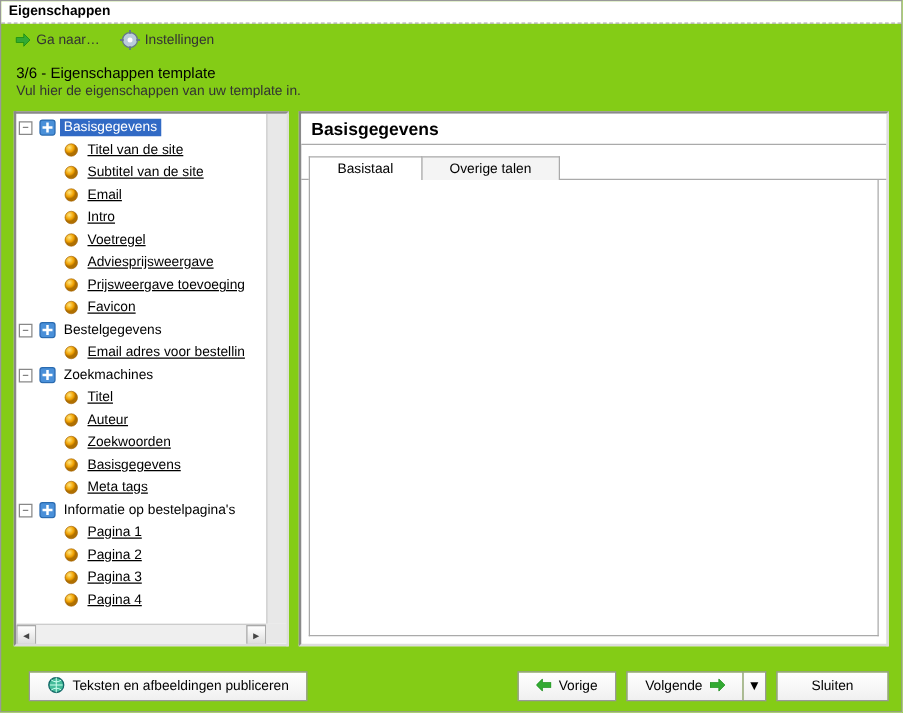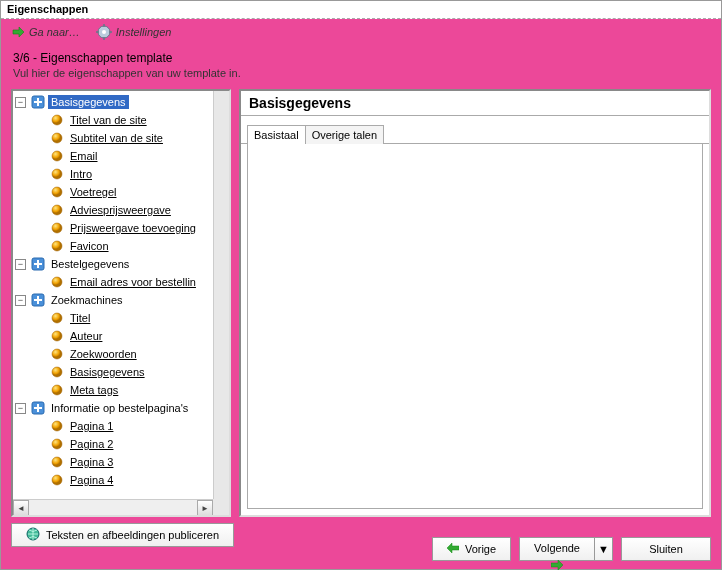--- a/index.html
+++ b/index.html
@@ -1,20 +1,20 @@
 <!DOCTYPE html>
 <html><head>
 <meta charset="utf-8">
 <style>
 * { box-sizing: border-box; margin: 0; padding: 0; }
 body { font-family: Tahoma, Arial, sans-serif; font-size: 11px; background: #fff; }
-.window { width: 722px; height: 570px; border: 1px solid #999; background: #ec4899; position: relative; }
+.window { width: 722px; height: 570px; border: 1px solid #999; background: #84cc16; position: relative; }
 .titlebar { height: 18px; background: #fff; border-bottom: 1px dashed #aaa; padding: 2px 6px; font-weight: bold; font-size: 11px; }
 .toolbar { height: 26px; padding: 4px 10px; display: flex; gap: 16px; align-items: center; }
-.toolbar-item { display: flex; align-items: center; gap: 4px; cursor: pointer; color: #333; font-style: italic; }
+.toolbar-item { display: flex; align-items: center; gap: 4px; cursor: pointer; color: #333; }
 .icon-arrow-green { width: 14px; height: 14px; display: inline-flex; align-items: center; justify-content: center; }
 .icon-gear { width: 16px; height: 16px; display: inline-flex; align-items: center; justify-content: center; }
 .heading { padding: 6px 12px 2px; font-weight: normal; font-size: 12px; }
 .sub { padding: 0 12px 10px; font-size: 11px; color: #333; }
 .main { display: flex; gap: 8px; padding: 0 10px; height: 428px; }
 .tree-panel { width: 220px; border: 2px inset #ddd; background: #fff; overflow: hidden; position: relative; }
 .tree-content { overflow: hidden; height: 100%; width: 100%; padding: 2px; }
 .tree-scroll-h { position: absolute; bottom: 0; left: 0; right: 16px; height: 16px; background: #e8e8e8; border-top: 1px solid #ccc; display: flex; }
 .tree-scroll-v { position: absolute; right: 0; top: 0; bottom: 16px; width: 16px; background: #e8e8e8; border-left: 1px solid #ccc; }
 .scroll-btn { width: 16px; height: 16px; background: linear-gradient(#fff,#ddd); border: 1px solid #aaa; display: flex; align-items: center; justify-content: center; font-size: 8px; color: #444; }
@@ -27,29 +27,29 @@
 .node-icon { width: 14px; height: 14px; margin: 0 3px; display: inline-flex; align-items: center; justify-content: center; }
 .plus-icon svg { width: 14px; height: 14px; }
 .ball-icon svg { width: 12px; height: 12px; }
 .node-label { padding: 1px 3px; }
 .node-label.selected { background: #316ac5; color: #fff; }
 .children { padding-left: 18px; text-decoration: underline; }
 .children .node { padding-left: 14px; }
 .right-panel { flex: 1; border: 2px inset #ddd; background: #fff; display: flex; flex-direction: column; }
 .right-header { border-bottom: 1px solid #aaa; padding: 4px 8px; font-weight: bold; font-size: 14px; background: #fff; }
 .tabs-row { display: flex; padding: 4px 6px 0; border-bottom: 1px solid #aaa; gap: 0; margin-top: 4px; }
-.tab { border: 1px solid #aaa; border-bottom: none; padding: 3px 6px; background: #fff; font-size: 11px; cursor: pointer; position: relative; top: 1px; margin-right: -1px; }
+.tab { border: 1px solid #aaa; border-bottom: none; padding: 3px 22px; background: #fff; font-size: 11px; cursor: pointer; position: relative; top: 1px; margin-right: -1px; }
 .tab.active { background: #fff; z-index: 2; }
 .tab.inactive { background: #f4f4f4; }
 .right-content { flex: 1; border: 1px solid #aaa; margin: 0 6px 6px; border-top: none; background: #fff; }
-.footer { position: absolute; bottom: 8px; left: 10px; right: 10px; display: flex; align-items: center; justify-content: space-between; }
+.footer { position: absolute; bottom: 8px; left: 22px; right: 10px; display: flex; align-items: flex-start; justify-content: space-between; }
 .btn { border: 1px solid #999; background: linear-gradient(#fff,#f0f0f0); padding: 4px 14px; font-size: 11px; cursor: pointer; display: flex; align-items: center; gap: 6px; height: 24px; }
-.btn-group { display: flex; gap: 8px; align-items: center; margin-top: 28px; }
+.btn-group { display: flex; gap: 8px; align-items: center; }
 .btn-split { display: flex; }
-.btn-split .btn { border-radius: 0; flex-direction: column; }
+.btn-split .btn { border-radius: 0; }
 .btn-split .dd { width: 18px; padding: 4px 2px; justify-content: center; border-left: none; }
 .globe-icon svg { width: 14px; height: 14px; }
 </style>
 </head>
 <body>
 
 <div class="window">
   <div class="titlebar">
     <span>Eigenschappen</span>
   </div>

